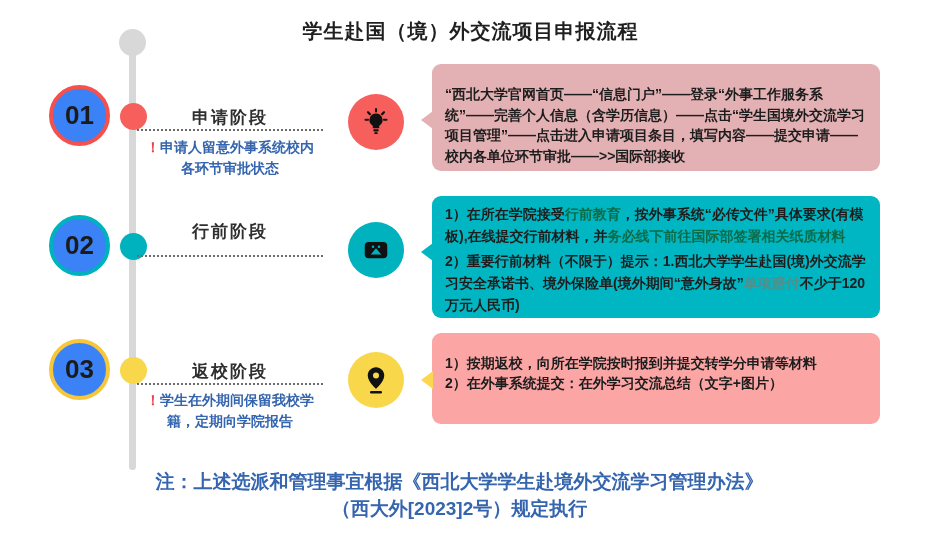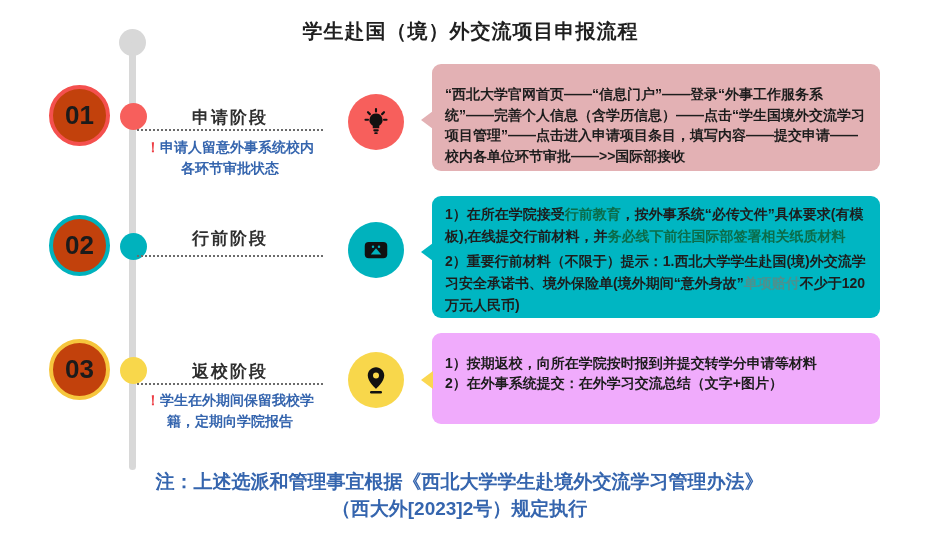--- a/index.html
+++ b/index.html
@@ -9,35 +9,35 @@
   }
   .title{position:absolute;top:18px;left:0;width:941px;margin:0;text-align:center;
     font-size:20px;font-weight:bold;color:#1f1f1f;letter-spacing:1px;}
   
   .timeline-line{position:absolute;left:129px;top:42px;width:7px;height:428px;
     background:#d8d8d8;border-radius:4px;}
   .timeline-start-dot{position:absolute;left:119px;top:29px;width:27px;height:27px;
     border-radius:50%;background:#d8d8d8;}
   
   .num-circle{position:absolute;left:49px;width:53px;height:53px;border-radius:50%;
-    border:4.5px solid;background:#c2410c;display:flex;align-items:center;justify-content:center;
+    border:4.5px solid;background:#3b82f6;display:flex;align-items:center;justify-content:center;
     font-size:26px;font-weight:bold;color:#1b1b1b;}
   .num-circle.s1{top:85px;border-color:#f4504e;}
   .num-circle.s2{top:215px;border-color:#00b2bd;}
   .num-circle.s3{top:339px;border-color:#f6c63d;}
   
   .dot{position:absolute;left:120px;width:27px;height:27px;border-radius:50%;}
   .dot.s1{top:103px;background:#f75f5c;}
   .dot.s2{top:233px;background:#00b2bd;}
   .dot.s3{top:357px;background:#f8d74b;}
   
   .stage-label{position:absolute;left:137px;width:186px;text-align:center;
     font-size:17px;font-weight:bold;letter-spacing:2px;color:#2f2f2f;}
   .stage-label.s1{top:106px;}
-  .stage-label.s2{top:227px;}
+  .stage-label.s2{top:220px;}
   .stage-label.s3{top:360px;}
   .dotted{position:absolute;left:137px;width:186px;height:0;border-top:2px dotted #6b6b6b;}
   .dotted.s1{top:129px;}
   .dotted.s2{top:255px;}
   .dotted.s3{top:383px;}
   .note{position:absolute;left:122px;width:216px;text-align:center;
     font-size:14px;font-weight:bold;line-height:20.5px;}
   .note.s1{top:137px;}
   .note.s2{top:261px;}
   .note.s3{top:390px;}
@@ -48,21 +48,21 @@
   .icon-circle.s2{top:222px;background:#00b2bd;}
   .icon-circle.s3{top:352px;background:#f8d74b;}
   .icon-circle svg{width:30px;height:30px;display:block;}
   
   .bubble{position:absolute;left:432px;width:448px;border-radius:9px;box-sizing:border-box;
     color:#1d1d1d;font-weight:bold;font-size:14px;}
   .bubble p{margin:0;}
   .bubble.b1{top:64px;height:107px;background:#e3b1b4;padding:20px 13px;line-height:20.7px;}
   .bubble.b2{top:196px;height:122px;background:#00b6c2;padding:7px 13px;line-height:22px;}
   .bubble.b2 p + p{margin-top:3px;}
-  .bubble.b3{top:333px;height:91px;background:#f0abfc;padding:20px 13px;line-height:20px;}
+  .bubble.b3{top:333px;height:91px;background:#fca5a5;padding:20px 13px;line-height:20px;}
   .bubble.b3 p + p{}
   .tail{position:absolute;left:-11px;width:0;height:0;
     border-top:9px solid transparent;border-bottom:9px solid transparent;
     border-right:12px solid;}
   .b1 .tail{top:47px;border-right-color:#e3b1b4;}
   .b2 .tail{top:47px;border-right-color:#00b6c2;}
   .b3 .tail{top:38px;border-right-color:#fbd750;}
   
   .footer{position:absolute;top:468px;left:0;width:919px;text-align:center;
     color:#3565ae;font-size:19px;font-weight:bold;line-height:27px;}

